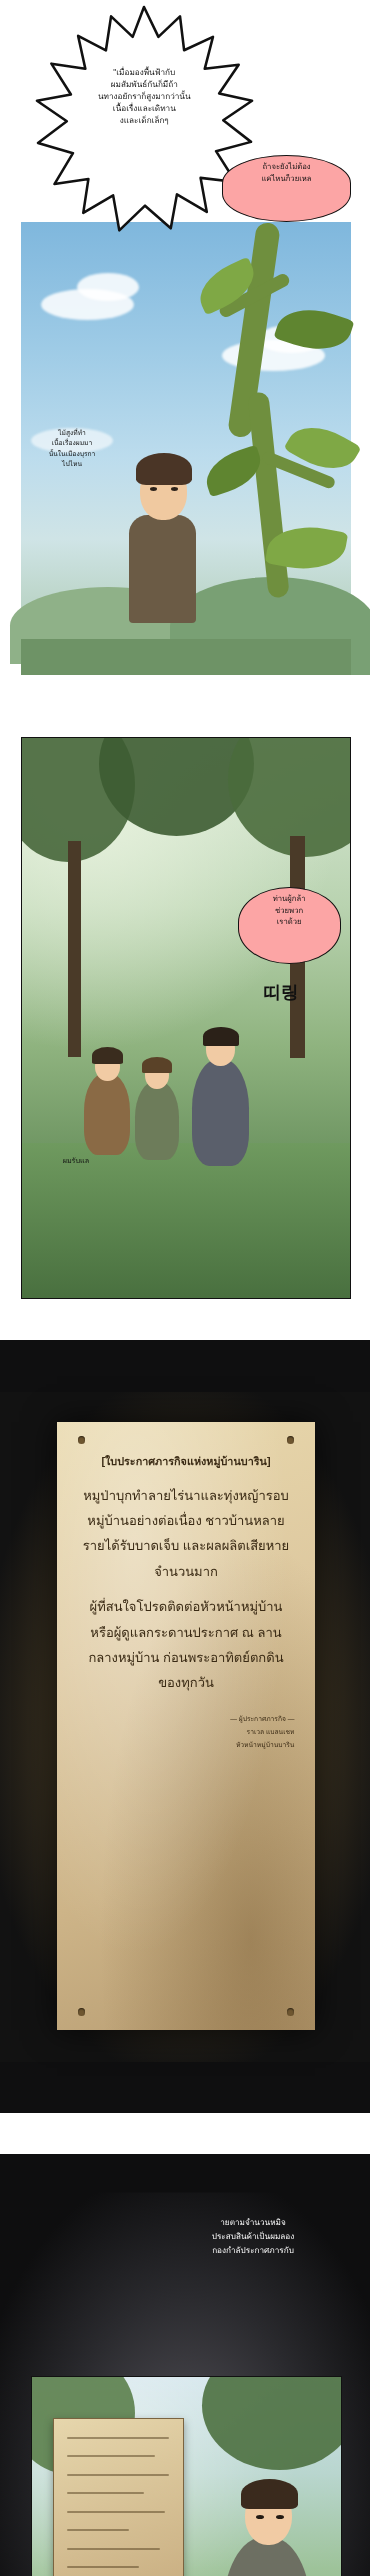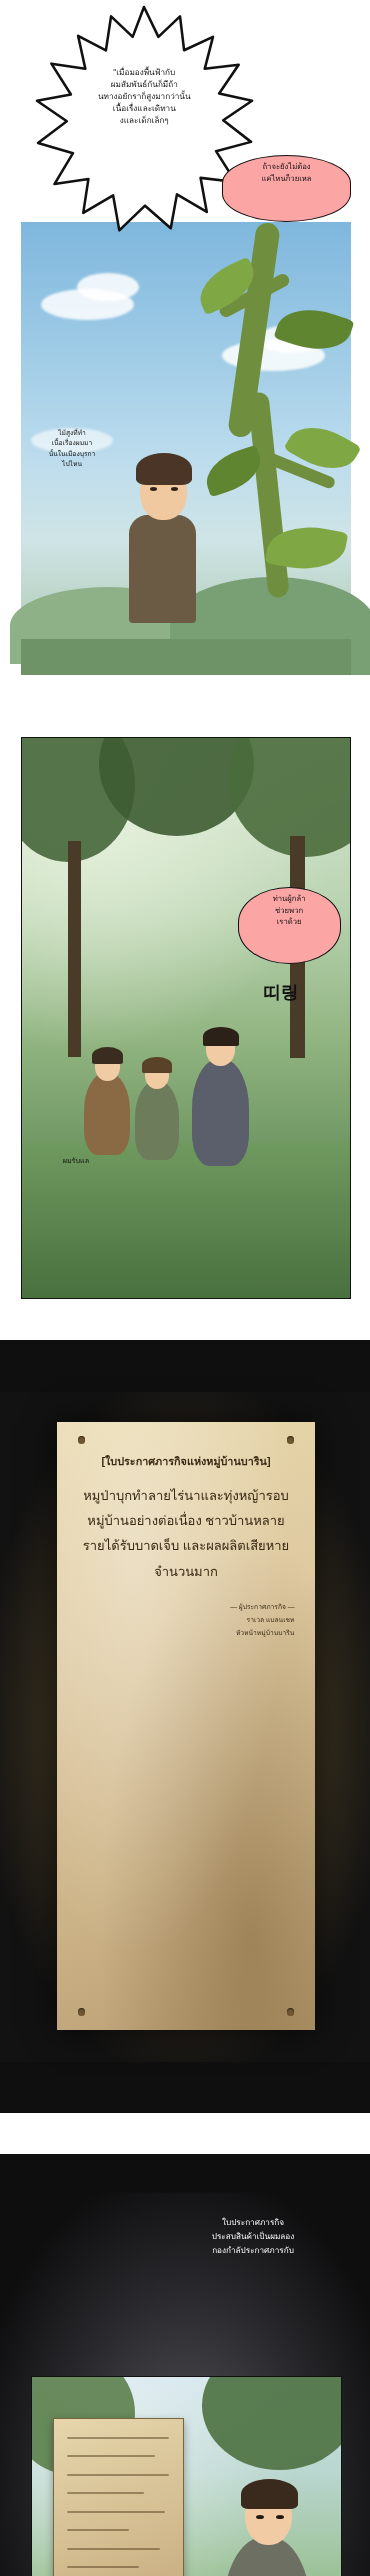--- a/index.html
+++ b/index.html
@@ -173,33 +173,34 @@
   <div class="p3">
     <div class="glow"></div>
     <div class="parch">
       <div class="nailhole" style="left:20.6px;top:14.4px;"></div>
       <div class="nailhole" style="right:20.6px;top:14.4px;"></div>
       <div class="nailhole" style="left:20.6px;bottom:14.4px;"></div>
       <div class="nailhole" style="right:20.6px;bottom:14.4px;"></div>
       <div class="inner">
         <div class="ttl">[ใบประกาศภารกิจแห่งหมู่บ้านบาริน]</div>
         <p>หมูป่าบุกทำลายไร่นาและทุ่งหญ้ารอบหมู่บ้านอย่างต่อเนื่อง ชาวบ้านหลายรายได้รับบาดเจ็บ และผลผลิตเสียหายจำนวนมาก</p>
+        <p>ผู้ที่สนใจโปรดติดต่อหัวหน้าหมู่บ้าน หรือผู้ดูแลกระดานประกาศ ณ ลานกลางหมู่บ้าน ก่อนพระอาทิตย์ตกดินของทุกวัน</p>
         <div class="sign">
           <div>— ผู้ประกาศภารกิจ —</div>
           <div>ราเวล   แบลนเชท</div>
           <div>หัวหน้าหมู่บ้านบาริน</div>
         </div>
       </div>
     </div>
   </div>
 
   <div class="p4">
     <div class="glow"></div>
     <div style="position:absolute;left:155px;top:62px;width:196px;color:#ffffff;font-size:8.2px;line-height:1.7;text-align:center;">
-      <div>ใบประกาศภารกิจ</div>
+      <div>ายตามจำนวนหมิจ</div>
       <div>ประสบสินค้าเป็นผมลอง</div>
       <div>กองกำลัประกาศภารกับ</div>
     </div>
 
     <div class="scene">
       <div style="position:absolute;inset:0;background:radial-gradient(circle at 25% 20%,rgba(255,255,255,.5),rgba(255,255,255,0) 55%);"></div>
       <div class="tree" style="left:-20.6px;top:-26px;width:124px;height:124px;background:#5b7f4b;"></div>
       <div class="tree" style="left:170px;top:-36px;width:155px;height:129px;background:#4d7040;"></div>
 
       <div class="mini-parch">

